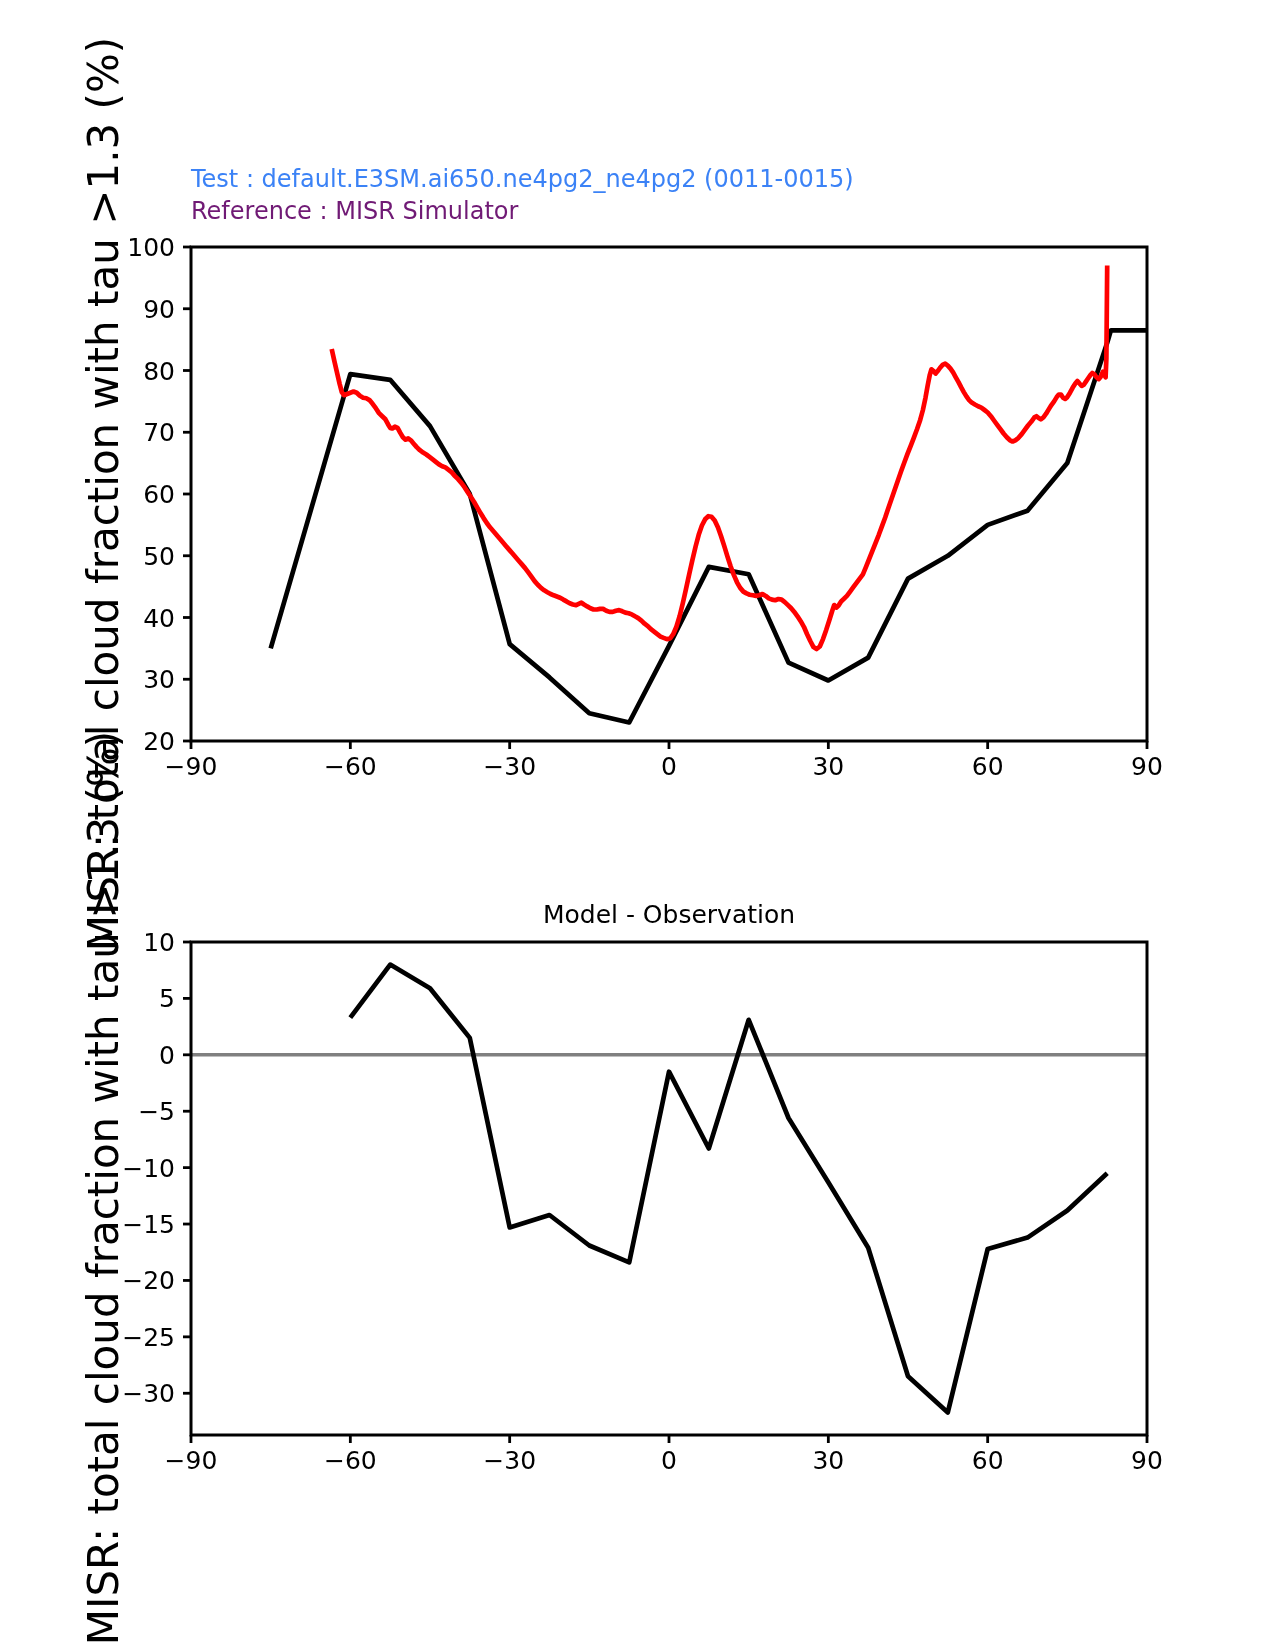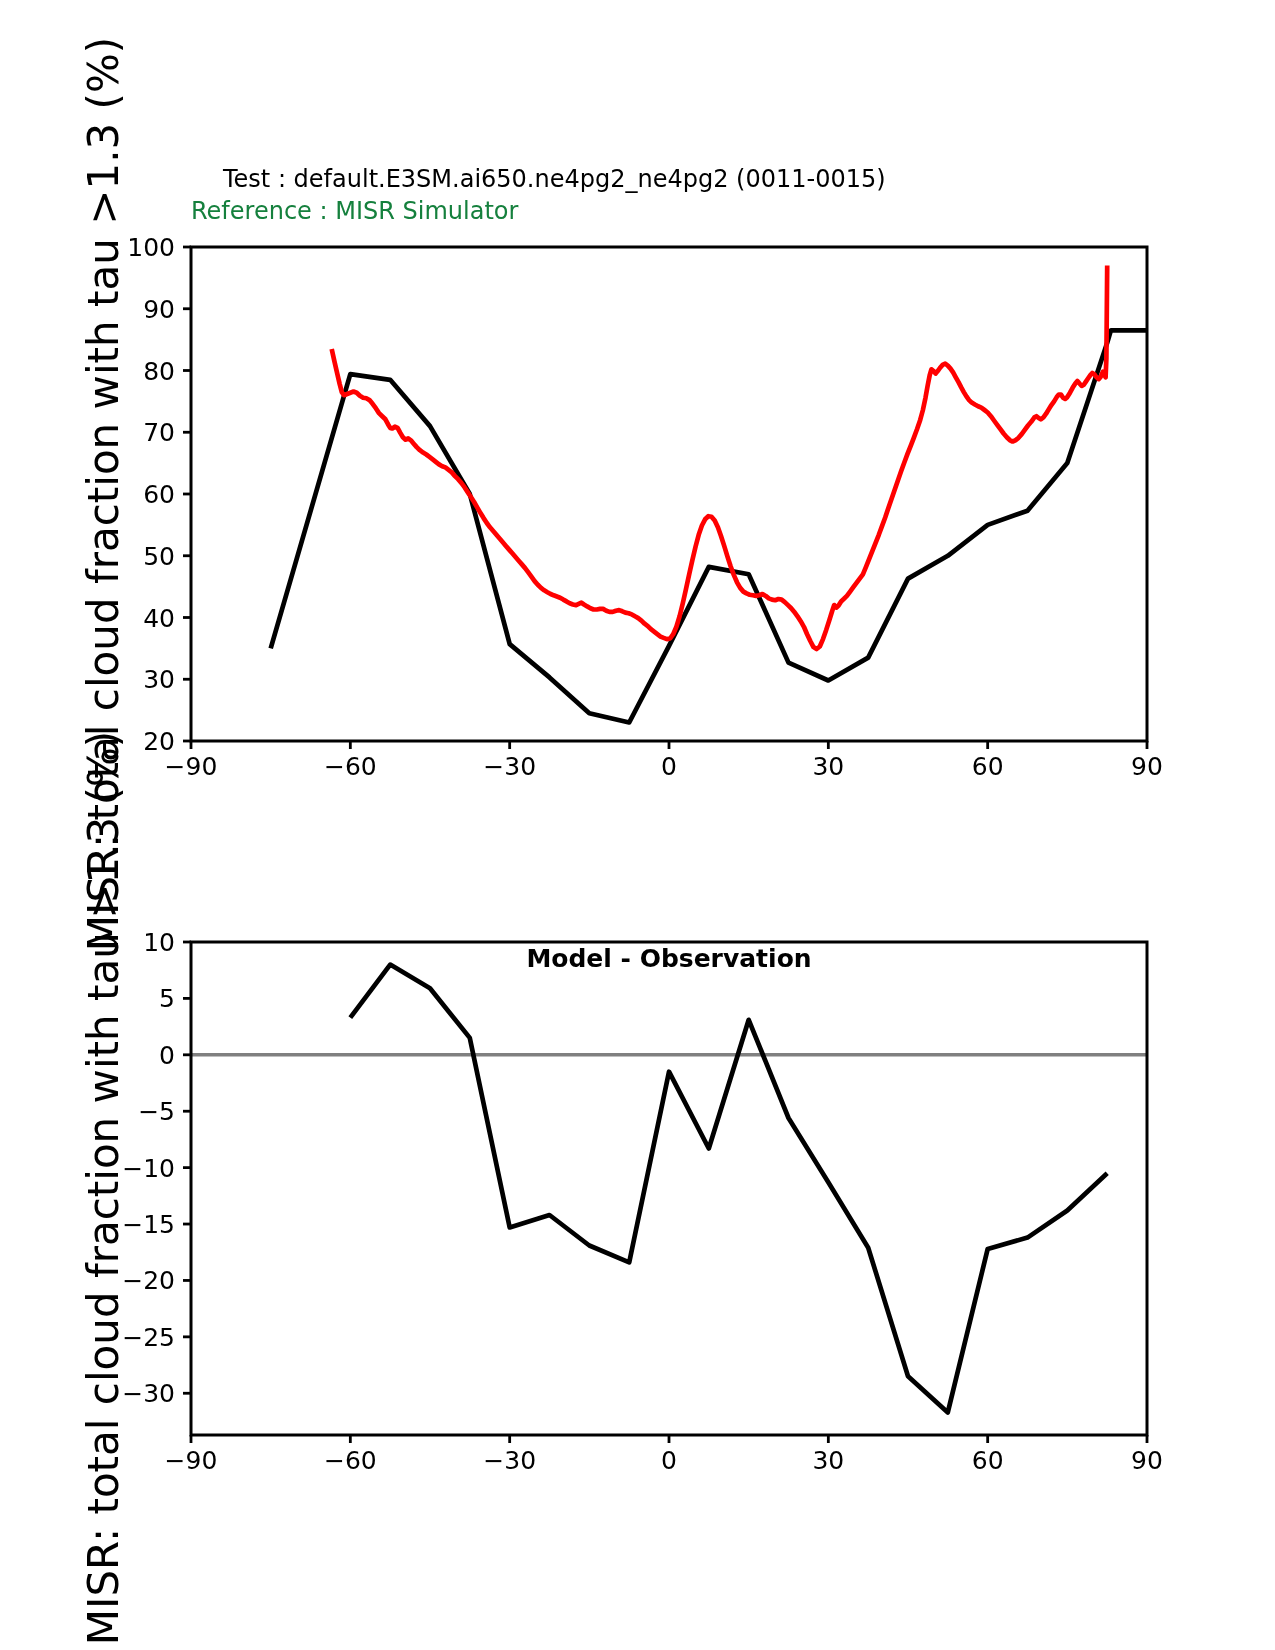--- a/index.html
+++ b/index.html
@@ -18,32 +18,32 @@
   .hdr{position:absolute;left:191px;font-size:24px;line-height:1.15;white-space:nowrap;}
   .hdr--test{top:166px;}
   .hdr--ref{top:198px;}
   .ylabel{
     position:absolute;left:103px;font-size:42px;white-space:nowrap;
     transform:translate(-50%,-50%) rotate(-90deg);
   }
   .ylabel--top{top:494px;}
   .ylabel--bottom{top:1188px;}
   .diff-title{
-    position:absolute;left:191px;top:944px;width:956px;
-    text-align:center;font-size:25px;white-space:nowrap;font-weight:bold;
+    position:absolute;left:191px;top:900px;width:956px;
+    text-align:center;font-size:25px;white-space:nowrap;
   }
   svg.plots{position:absolute;left:0;top:0;}
   svg.plots text{font-family:"DejaVu Sans", sans-serif;fill:#000;}
 </style>
 </head>
 <body>
 
 <div class="figure">
-  <div class="hdr hdr--test" style="color: #000000; margin-left: 32px;">Test : default.E3SM.ai650.ne4pg2_ne4pg2 (0011-0015)</div>
-  <div class="hdr hdr--ref" style="color: #15803d;">Reference : MISR Simulator</div>
+  <div class="hdr hdr--test" style="color: #3b82f6;">Test : default.E3SM.ai650.ne4pg2_ne4pg2 (0011-0015)</div>
+  <div class="hdr hdr--ref" style="color: #701a75;">Reference : MISR Simulator</div>
   <div class="ylabel ylabel--top">MISR: total cloud fraction with tau &gt;1.3 (%)</div>
   <div class="ylabel ylabel--bottom">MISR: total cloud fraction with tau &gt;1.3 (%)</div>
   <div class="diff-title">Model - Observation</div>
   <svg class="plots" id="plots" width="1275" height="1650" viewBox="0 0 1275 1650">
       <g>
         <polyline points="270.7,648.4 350.3,374.2 390.2,379.8 430.0,426.1 469.8,494.0 509.7,644.1 549.5,677.4 589.3,713.2 629.2,722.5 669.0,645.9 708.8,566.9 748.7,574.3 788.5,662.6 828.3,680.5 868.2,657.6 908.0,578.6 947.8,555.8 987.7,524.9 1027.5,510.7 1067.3,463.1 1107.2,342.7 1110.9,330.4 1147.0,330.4" fill="none" stroke="#000000" stroke-width="4.7" stroke-linejoin="round" stroke-linecap="butt"></polyline>
         <polyline points="331.7,348.9 334.4,361.2 337.1,373.0 339.7,384.1 341.8,392.1 344.0,395.2 347.1,394.0 350.3,392.7 353.5,391.5 356.7,392.7 359.9,395.8 363.1,397.7 366.3,398.3 369.5,400.1 372.6,403.8 375.8,408.2 379.0,413.1 382.2,416.2 385.4,419.3 388.0,424.2 390.2,427.9 392.3,428.5 394.9,426.7 397.6,427.9 400.3,432.9 402.9,437.2 405.6,439.7 408.2,438.4 410.9,440.3 413.5,443.4 416.7,447.1 419.9,450.2 423.1,452.6 426.3,454.5 429.5,456.9 432.7,459.4 435.8,461.9 439.0,464.4 442.2,466.2 445.4,467.4 448.6,469.9 451.8,472.4 455.0,476.1 458.1,479.2 461.3,482.9 464.5,487.2 467.7,492.1 470.9,497.1 474.1,502.0 477.3,507.6 480.5,513.1 483.6,518.1 486.8,523.0 490.0,527.3 493.2,531.0 496.4,534.8 499.6,538.5 502.8,542.2 505.9,545.9 509.1,549.6 512.3,553.3 515.5,557.0 518.7,560.7 521.9,564.4 525.1,568.1 528.3,572.4 531.4,576.7 534.6,581.1 537.8,584.8 541.0,587.9 544.2,590.3 547.4,592.2 550.6,594.0 553.7,595.3 556.9,596.5 560.1,597.7 563.3,599.6 566.5,601.4 569.7,603.3 572.9,604.5 576.1,605.1 578.7,603.9 581.4,602.7 584.0,604.5 587.2,606.4 590.4,608.2 593.6,609.5 596.8,609.5 600.0,608.9 603.1,608.9 606.3,610.7 609.5,611.9 612.7,611.9 615.9,610.7 619.1,610.1 622.3,611.3 625.4,612.6 628.6,613.2 631.8,614.4 635.0,616.3 638.2,618.1 641.4,620.6 644.6,623.7 647.8,626.1 650.9,629.2 654.1,631.7 657.3,634.2 660.5,636.6 663.7,637.9 666.9,639.1 670.1,638.5 673.2,634.2 676.4,626.8 679.6,616.3 682.8,603.3 686.0,589.1 689.2,574.3 692.4,560.1 695.6,546.5 698.7,534.8 701.9,525.5 705.1,519.3 708.3,516.2 711.5,516.8 714.7,520.6 717.9,527.3 721.0,536.0 724.2,545.9 727.4,556.4 730.6,566.2 733.8,574.9 737.0,582.3 740.2,587.9 743.4,591.6 746.5,593.4 749.7,594.7 752.9,595.3 756.1,595.9 759.3,595.3 762.5,594.0 765.7,595.9 768.8,598.4 772.0,599.6 775.2,600.2 778.4,599.0 781.6,599.6 784.8,602.1 788.0,605.1 791.2,608.2 794.3,611.9 797.5,616.3 800.7,621.2 803.9,626.8 807.1,634.2 810.3,641.0 813.5,647.1 816.6,649.0 819.8,646.5 823.0,639.1 826.2,629.9 829.4,620.0 832.1,611.3 834.2,605.1 836.3,607.6 838.4,605.8 841.1,601.4 843.7,599.0 846.9,595.9 850.1,591.6 853.3,587.2 856.5,582.9 859.7,578.6 862.9,574.3 866.0,566.9 869.2,558.8 872.4,550.8 875.6,542.8 878.8,534.8 882.0,526.1 885.2,517.5 888.3,508.2 891.5,498.9 894.7,489.7 897.9,480.4 901.1,471.2 904.3,462.5 907.5,453.9 910.7,445.8 913.8,437.8 917.0,429.2 920.2,419.9 922.9,410.0 925.5,397.7 927.7,385.3 929.8,374.8 931.4,369.3 933.5,371.1 935.6,373.6 937.7,371.1 939.9,368.0 942.5,364.9 945.2,363.7 947.8,365.6 950.5,368.6 953.1,372.4 955.8,377.3 958.5,382.2 961.1,387.2 963.8,392.1 966.4,396.4 969.1,400.1 971.7,402.6 974.9,404.5 978.1,406.3 981.3,407.6 984.5,410.0 987.7,412.5 990.9,416.2 994.0,420.5 997.2,424.8 1000.4,429.2 1003.6,433.5 1006.8,437.2 1010.0,440.3 1012.6,441.5 1015.3,440.3 1018.5,437.8 1021.7,434.1 1024.8,429.8 1028.0,425.5 1031.2,421.8 1034.4,417.4 1036.5,416.2 1038.7,418.0 1040.8,419.3 1043.4,417.4 1046.1,413.7 1048.7,409.4 1051.4,405.1 1054.1,401.4 1056.7,397.1 1058.8,394.6 1061.0,394.6 1063.1,397.7 1065.2,398.9 1067.3,397.1 1070.0,392.7 1072.6,387.8 1075.3,383.5 1077.4,381.0 1079.5,383.5 1081.7,385.9 1083.8,384.7 1085.9,381.6 1088.0,378.5 1090.2,375.4 1092.3,373.0 1094.4,374.2 1096.5,377.3 1098.7,379.1 1100.8,376.7 1102.9,371.7 1104.5,374.8 1105.6,377.3 1106.4,358.1 1107.2,265.5" fill="none" stroke="#ff0000" stroke-width="4.7" stroke-linejoin="round" stroke-linecap="butt"></polyline>
         <rect x="191" y="247" width="956" height="494" fill="none" stroke="#000000" stroke-width="3"></rect>
         <line x1="191" x2="191" y1="741" y2="749" stroke="#000000" stroke-width="2.8"></line>
         <text x="191" y="775" text-anchor="middle" font-size="25">−90</text>

